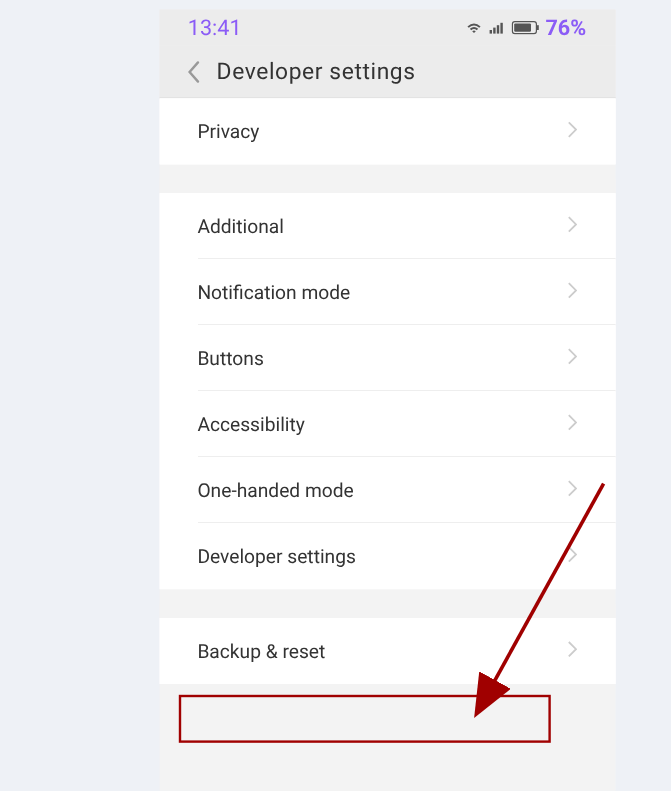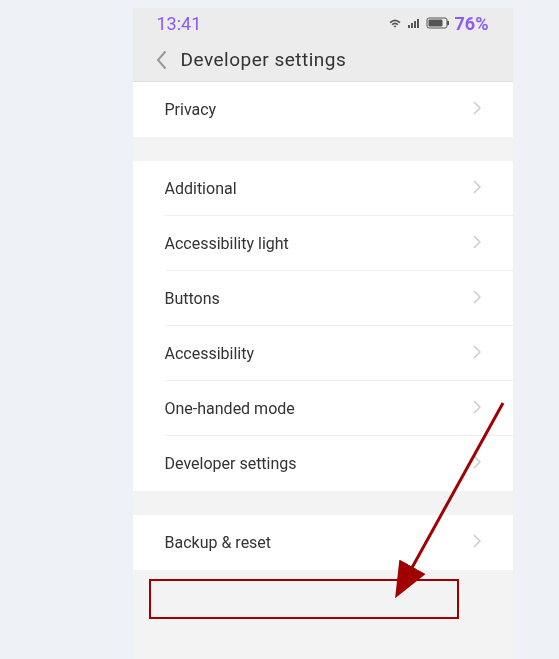--- a/index.html
+++ b/index.html
@@ -174,21 +174,21 @@
     <div class="gap"></div>
 
     <div class="group">
       <div class="item">
         <span class="item-label">Additional</span>
         <span class="chevron"><svg width="8" height="14" viewBox="0 0 8 14">
               <path d="M1 1 L7 7 L1 13" stroke="#ccc" stroke-width="1.5" fill="none"></path>
             </svg></span>
       </div>
       <div class="item">
-        <span class="item-label">Accessibility light</span>
+        <span class="item-label">Notification mode</span>
         <span class="chevron"><svg width="8" height="14" viewBox="0 0 8 14">
               <path d="M1 1 L7 7 L1 13" stroke="#ccc" stroke-width="1.5" fill="none"></path>
             </svg></span>
       </div>
       <div class="item">
         <span class="item-label">Buttons</span>
         <span class="chevron"><svg width="8" height="14" viewBox="0 0 8 14">
               <path d="M1 1 L7 7 L1 13" stroke="#ccc" stroke-width="1.5" fill="none"></path>
             </svg></span>
       </div>

